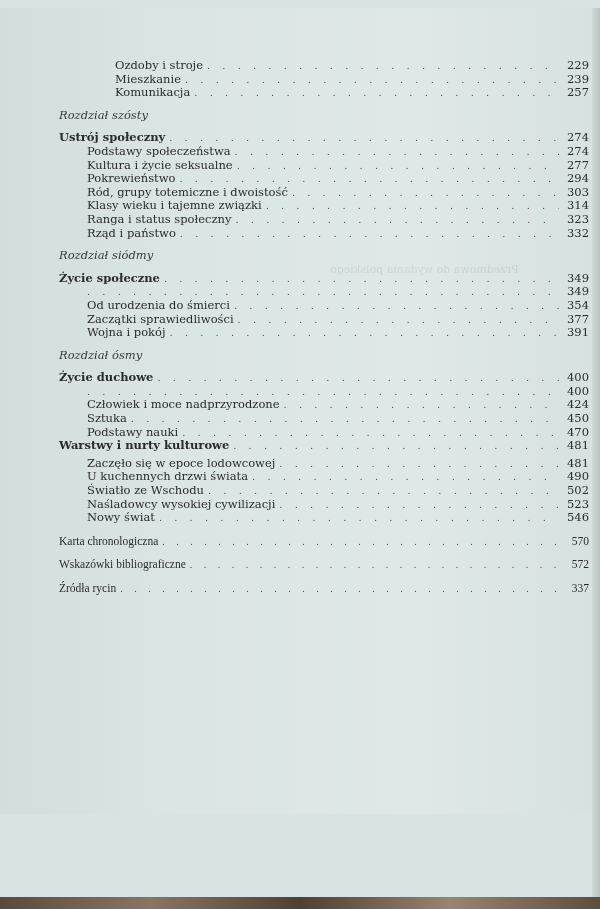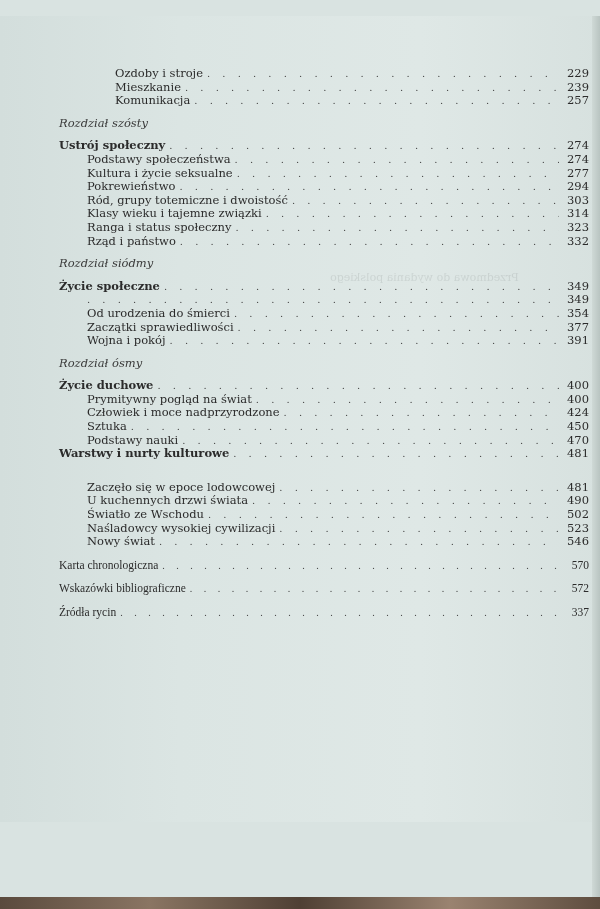--- a/index.html
+++ b/index.html
@@ -3,21 +3,21 @@
 <meta charset="utf-8">
 <style>
   html, body { margin: 0; padding: 0; }
   body {
     width: 600px; height: 909px; overflow: hidden; position: relative;
     background: #d9e3e1;
     font-family: "DejaVu Serif", serif;
     color: #2b2b2b;
   }
   .page {
-    position: absolute; left: 0; top: 16px; width: 600px; height: 806px;
+    position: absolute; left: 0; top: 8px; width: 600px; height: 806px;
     background: linear-gradient(90deg, #d3dedc 0%, #dbe5e3 30%, #dfe8e6 70%, #d7e1df 100%);
   }
   .page-edge-right {
     position: absolute; right: 0; top: 0; width: 8px; height: 897px;
     background: linear-gradient(90deg, #cfd9d6, #b9c4c1);
   }
   .table-edge {
     position: absolute; left: 0; bottom: 0; width: 600px; height: 12px;
     background: linear-gradient(90deg, #5a4a3d, #8a7563, #4f4034, #9a8370, #5e4d3f);
   }
@@ -142,21 +142,20 @@
     </div>
 
     <div class="group" style="margin-left:-28px;">
       <div class="chapter-label">Rozdział ósmy</div>
       <div class="entry bold">
           <span class="title">Życie duchowe</span>
           <span class="dots">. . . . . . . . . . . . . . . . . . . . . . . . . . . . . . . . . . . . . . . . . . . . . . . . . . . .</span>
           <span class="page-num">400</span>
         </div>
       <div class="entry sub">
-          <span class="title">Prymitywny pogląd na świat</span>
           <span class="dots">. . . . . . . . . . . . . . . . . . . . . . . . . . . . . . . . . . . . . . . . . . . . . . . . . . . .</span>
           <span class="page-num">400</span>
         </div>
       <div class="entry sub">
           <span class="title">Człowiek i moce nadprzyrodzone</span>
           <span class="dots">. . . . . . . . . . . . . . . . . . . . . . . . . . . . . . . . . . . . . . . . . . . . . . . . . . . .</span>
           <span class="page-num">424</span>
         </div>
       <div class="entry sub">
           <span class="title">Sztuka</span>
@@ -164,21 +163,21 @@
           <span class="page-num">450</span>
         </div>
       <div class="entry sub">
           <span class="title">Podstawy nauki</span>
           <span class="dots">. . . . . . . . . . . . . . . . . . . . . . . . . . . . . . . . . . . . . . . . . . . . . . . . . . . .</span>
           <span class="page-num">470</span>
         </div>
     </div>
 
     <div class="group" style="margin-left:-28px;">
-      <div class="entry bold" style="margin-bottom:20px;">
+      <div class="entry bold" style="margin-bottom:4px;">
           <span class="title">Warstwy i nurty kulturowe</span>
           <span class="dots">. . . . . . . . . . . . . . . . . . . . . . . . . . . . . . . . . . . . . . . . . . . . . . . . . . . .</span>
           <span class="page-num">481</span>
         </div>
       <div class="entry sub">
           <span class="title">Zaczęło się w epoce lodowcowej</span>
           <span class="dots">. . . . . . . . . . . . . . . . . . . . . . . . . . . . . . . . . . . . . . . . . . . . . . . . . . . .</span>
           <span class="page-num">481</span>
         </div>
       <div class="entry sub">

